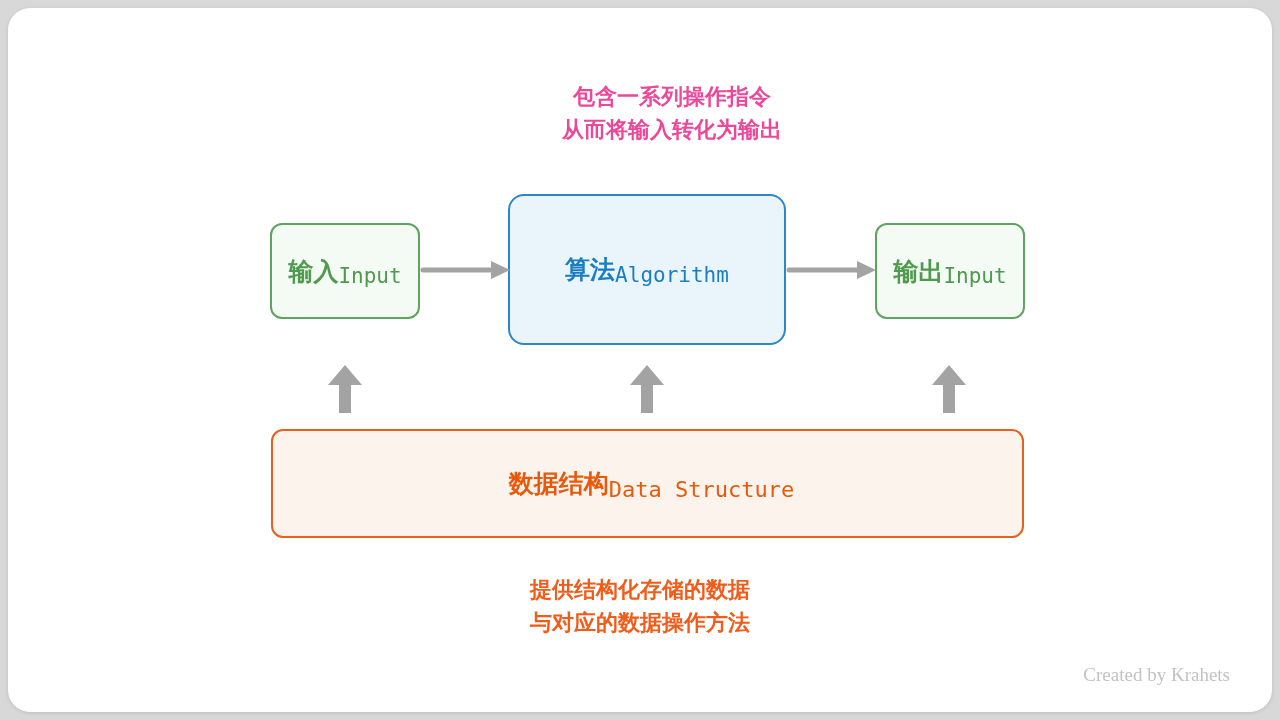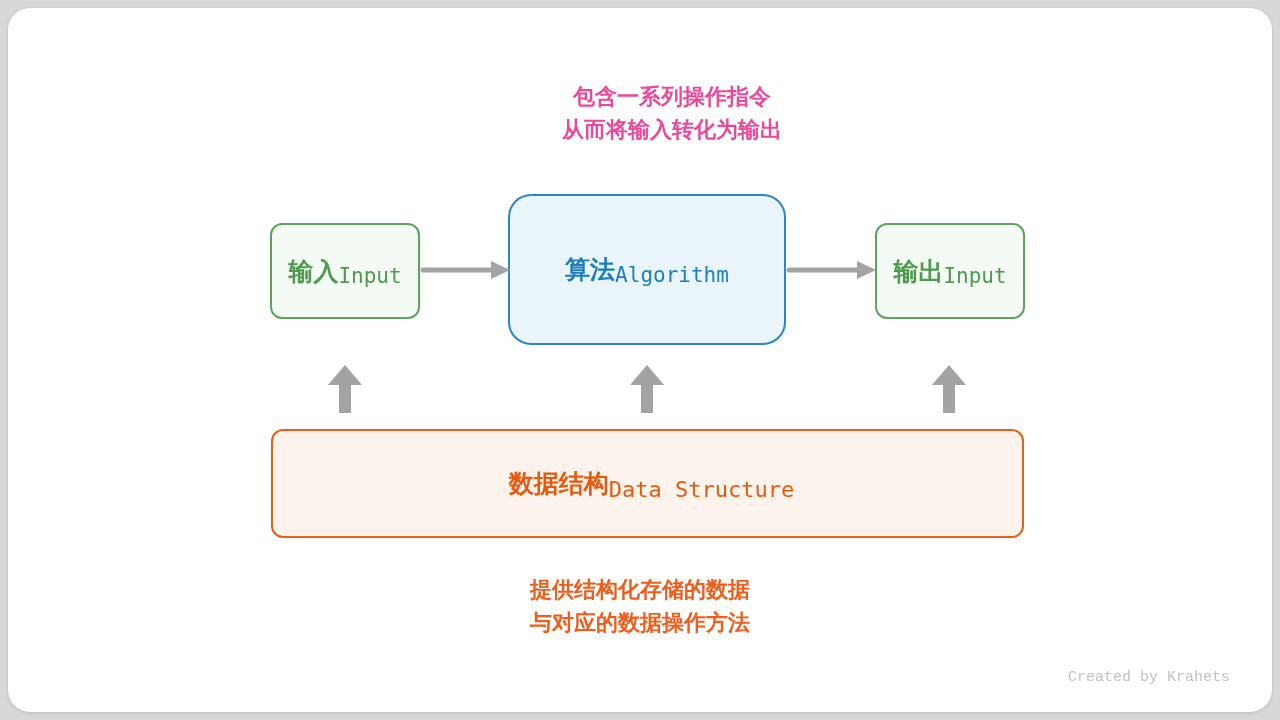--- a/index.html
+++ b/index.html
@@ -47,21 +47,21 @@
   }
   .node-green {
     border-color: #5fa35f;
     background: #f4faf4;
     color: #4f9a4f;
   }
   .node-blue {
     border-color: #2d87c6;
     background: #eaf4fb;
     color: #1c7ec2;
-    border-radius: 23px;
+    border-radius: 16px;
   }
   .node-orange {
     border-color: #e8601e;
     background: #fdf3ed;
     color: #e8590c;
   }
   .node-input  { left: 262px; top: 215px; width: 150px; height: 96px; }
   .node-algo   { left: 500px; top: 186px; width: 278px; height: 151px; }
   .node-output { left: 867px; top: 215px; width: 150px; height: 96px; }
   .node-ds     { left: 263px; top: 421px; width: 753px; height: 109px; padding-left: 8px; }
@@ -70,22 +70,22 @@
   .h-arrow-1 { left: 412px; }
   .h-arrow-2 { left: 778px; }
   .up-arrow { position: absolute; top: 357px; width: 34px; height: 48px; }
   .up-arrow-1 { left: 320px; }
   .up-arrow-2 { left: 622px; }
   .up-arrow-3 { left: 924px; }
   .credit {
     position: absolute;
     right: 42px;
     bottom: 26px;
-    font-family: Liberation Mono, monospace;
-    font-size: 15px;
+    font-family: Liberation Serif, serif;
+    font-size: 19px;
     color: #c2c2c2;
   }
 </style>
 </head>
 <body>
 
 <div class="card">
 
   <div class="note note-top">
     <div>包含一系列操作指令</div>

